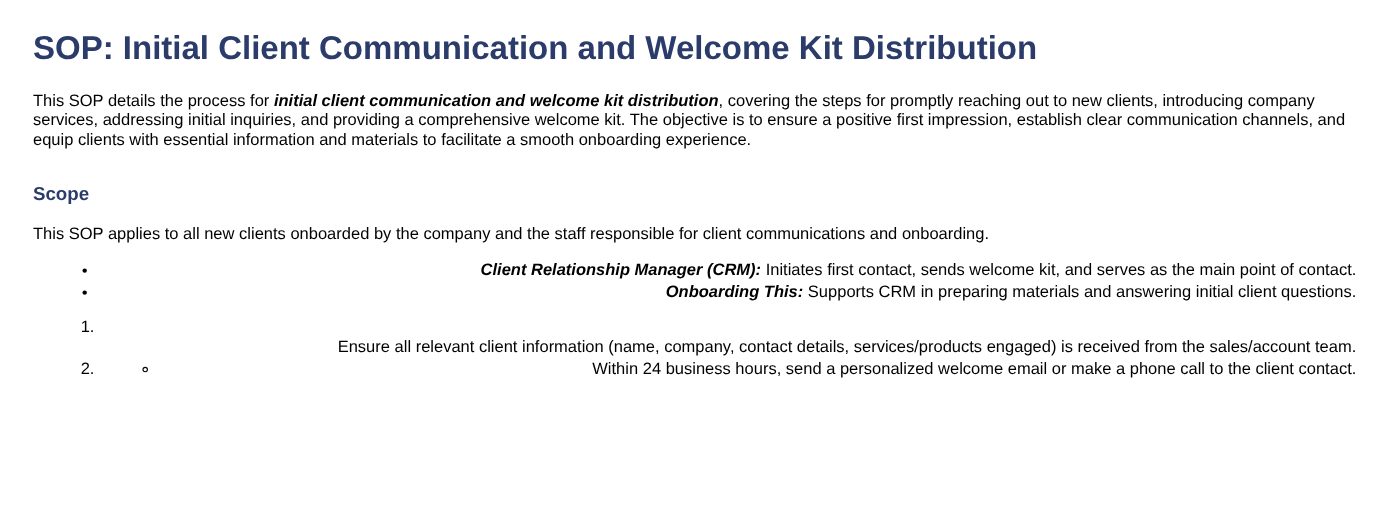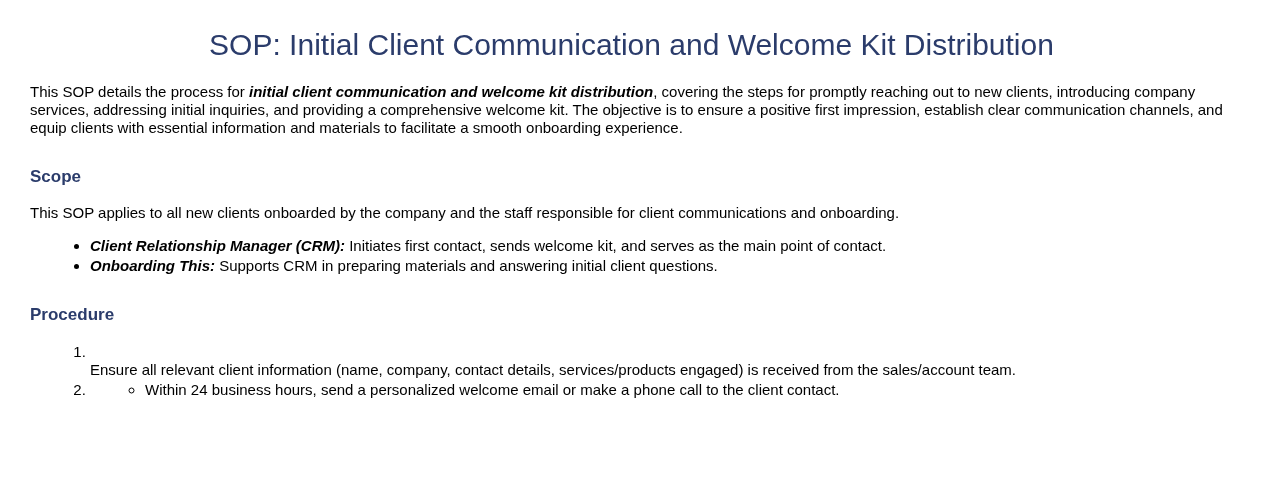--- a/index.html
+++ b/index.html
@@ -17,38 +17,38 @@
     width: 1263px;
     padding: 8px 30px 0 30px;
     font-family: "Liberation Sans", sans-serif;
     font-size: 15px;
     line-height: 1.2;
     color: var(--color-body_text, #000000);
   }
   h1 {
     font-size: 30px;
     line-height: 1.15;
-    font-weight: 400;
+    font-weight: 700;
     color: var(--color-heading, #2b3c6b);
     margin: 20px 0 20px 0;
-    text-align: center;
   }
   h2 {
     font-size: 17px;
     line-height: 1.15;
     font-weight: 700;
     color: var(--color-heading, #2b3c6b);
     margin: 30px 0 18px 0;
   }
   p {
     margin: 15px 0;
   }
   ul, ol {
     margin: 14px 0;
     padding-left: 60px;
+    text-align: right;
   }
   li {
     margin: 2px 0;
   }
   li ul {
     margin: 0;
     padding-left: 55px;
   }
   ol ul {
     list-style-type: circle;
@@ -70,21 +70,20 @@
   <h2>Scope</h2>
 
   <p>This SOP applies to all new clients onboarded by the company and the staff responsible for client communications and onboarding.</p>
 
 
   <ul>
     <li><strong>Client Relationship Manager (CRM):</strong><span> Initiates first contact, sends welcome kit, and serves as the main point of contact.</span></li>
     <li><strong>Onboarding This:</strong><span> Supports CRM in preparing materials and answering initial client questions.</span></li>
   </ul>
 
-  <h2>Procedure</h2>
 
   <ol>
     <li><br><span>Ensure all relevant client information (name, company, contact details, services/products engaged) is received from the sales/account team.</span></li>
     <li>
       <ul>
         <li>Within 24 business hours, send a personalized welcome email or make a phone call to the client contact.</li>
       </ul>
     </li>
   </ol>
 

